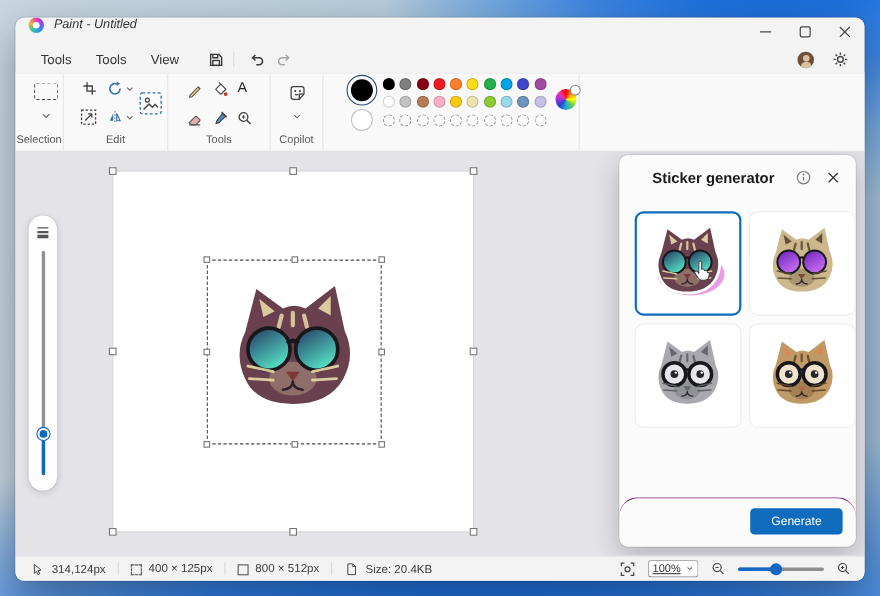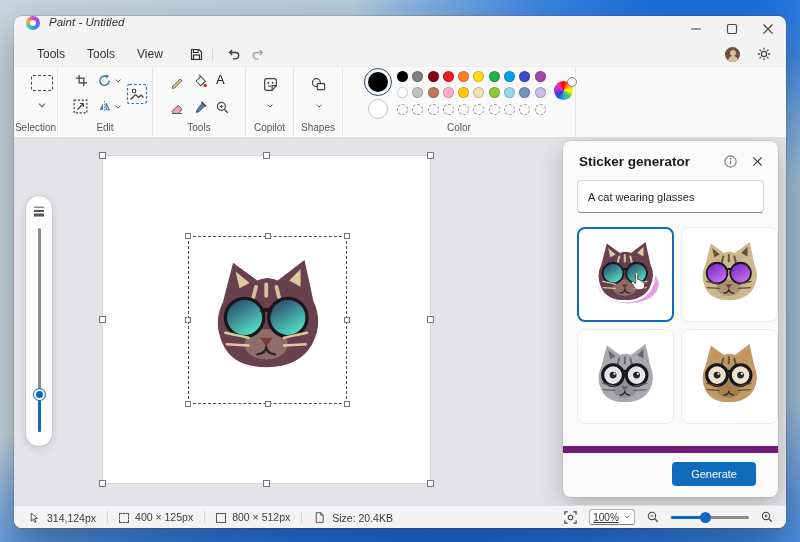--- a/index.html
+++ b/index.html
@@ -67,31 +67,31 @@
   .cat-wrap svg { width:100%; height:100%; display:block; }
   
   .vslider { position:absolute; left:12px; top:58px; width:26px; height:250px; background:#fdfdfd; border-radius:13px;
     box-shadow:0 2px 8px rgba(0,0,0,.14), 0 0 0 1px rgba(0,0,0,.05); }
   .vtrack { position:absolute; left:11.5px; top:32px; bottom:14px; width:3px; border-radius:2px; background:#8f8f8f; }
   .vfill { position:absolute; left:11.5px; top:204px; bottom:14px; width:3px; border-radius:2px; background:#1266c4; }
   .vthumb { position:absolute; left:7.5px; top:193px; width:11px; height:11px; border-radius:50%; background:#1266c4; border:2px solid #fdfdfd; box-shadow:0 0 0 1px #1266c4; }
   
   .sticker-panel { position:absolute; left:549px; top:3px; width:215px; height:356px; background:#fbfbfc; border-radius:8px;
     box-shadow:0 8px 26px rgba(0,0,0,.22), 0 0 0 1px rgba(0,0,0,.07); display:flex; flex-direction:column; }
-  .sp-head { display:flex; align-items:center; padding:13px 14px 9px 16px; }
+  .sp-head { display:flex; align-items:center; padding:13px 14px 9px 30px; }
   .sp-title { font-size:13.5px; font-weight:700; color:#1a1a1a; }
   .sp-head-icons { margin-left:auto; display:flex; align-items:center; gap:13px; }
   .sp-input { margin:2px 14px 0 14px; height:33px; background:#fff; border:1px solid #d6d6d6; border-bottom-color:#8a8a8a;
     border-radius:4px; font-size:11px; color:#222; display:flex; align-items:center; padding:0 10px; }
   .sp-grid { display:grid; grid-template-columns:97px 97px; grid-auto-rows:95px; gap:7px; margin:14px 14px 0 14px; }
   .thumb { background:#fff; border:1px solid #ececf0; border-radius:8px; position:relative; overflow:hidden; padding:5px; }
   .thumb.selected { border:2px solid #0f6cbd; padding:4px; }
   .thumb svg { width:100%; height:100%; display:block; }
   .hand-cursor { position:absolute; left:52%; top:46%; width:20px; height:20px; }
-  .sp-footer { margin-top:auto; border-top:7px solid #701a75; padding:9px 22px 11px; display:flex; }
+  .sp-footer { margin-top:auto; border-top:1px solid #701a75; padding:9px 12px 11px; display:flex;border-radius:17px; }
   .generate-btn { margin-left:auto; height:24px; padding:0 19px; border:none; border-radius:4px;
     background:#0f6cbd; color:#fff; font-size:11px; font-family:"Liberation Sans",sans-serif; }
   
   .statusbar { height:23px; flex:0 0 auto; background:#f3f3f3; border-top:1px solid #dedede; display:flex; align-items:center;
     font-size:10.5px; color:#3c3c3c; padding:0 12px 0 14px; }
   .sitem { display:flex; align-items:flex-end; gap:6px; }
   .sdiv { width:1px; height:12px; background:#d6d6d6; margin:0 11px; }
   .dash-sq { width:10px; height:10px; border:1.2px dashed #555; }
   .solid-sq { width:10px; height:10px; border:1.3px solid #555; }
   .sright { margin-left:auto; display:flex; align-items:center; gap:11px;text-decoration:underline; }
@@ -241,30 +241,20 @@
         <circle cx="6" cy="6.4" r="0.9" fill="#3f3f3f"></circle>
           <circle cx="10" cy="6.4" r="0.9" fill="#3f3f3f"></circle>
         <path d="M5.8 9 Q7 10.2 8.6 9.4" fill="none" stroke="#3f3f3f" stroke-width="1"></path>
       </svg>
       <svg class="ic abs chev" style="left:19px; top:34px;" width="10" height="10" viewBox="0 0 14 14">
           <path d="M3.5 5 L7 8.5 L10.5 5" fill="none" stroke="#666" stroke-width="1.4"></path>
         </svg>
       <div class="rlabel">Copilot</div>
     </div>
 
-    <div class="rgroup" style="width:49px">
-      <svg class="ic abs" style="left:16px; top:9px;" width="17" height="17" viewBox="0 0 16 16">
-        <circle cx="6" cy="6.2" r="3.7" fill="none" stroke="#3f3f3f" stroke-width="1.1"></circle>
-        <rect x="6.8" y="7.2" width="7" height="5.6" rx="0.5" fill="#f9f9f9" stroke="#3f3f3f" stroke-width="1.1"></rect>
-      </svg>
-      <svg class="ic abs chev" style="left:20px; top:34px;" width="10" height="10" viewBox="0 0 14 14">
-          <path d="M3.5 5 L7 8.5 L10.5 5" fill="none" stroke="#666" stroke-width="1.4"></path>
-        </svg>
-      <div class="rlabel">Shapes</div>
-    </div>
 
     <div class="rgroup" style="width:233px">
       <span class="ring" style="left:21px; top:1px;"></span>
       <span class="big-swatch" style="left: 25px; top: 5px; background: rgb(0, 0, 0);" id="color1"></span>
       <span class="big-swatch" style="left: 25px; top: 32px; border: 1px solid rgb(196, 196, 196); background: rgb(255, 255, 255);" id="color2"></span>
       <div class="prow" style="left:54px; top:4px;">
           <span class="swatch" style="background: rgb(0, 0, 0);"></span>
           <span class="swatch" style="background: rgb(127, 127, 127);"></span>
           <span class="swatch" style="background: rgb(136, 0, 21);"></span>
           <span class="swatch" style="background: rgb(237, 28, 36);"></span>
@@ -293,21 +283,20 @@
           <span class="swatch empty"></span>
           <span class="swatch empty"></span>
           <span class="swatch empty"></span>
           <span class="swatch empty"></span>
           <span class="swatch empty"></span>
           <span class="swatch empty"></span>
           <span class="swatch empty"></span>
           <span class="swatch empty"></span>
         </div>
       <span class="wheel" style="left:211px; top:14px;"></span>
-      <div class="rlabel">Color</div>
     </div>
 
 
 
     <div class="rgroup" style="flex:1; border-right:none;"></div>
   </div>
 
   <div class="workspace">
 
     <div class="canvas">
@@ -371,23 +360,20 @@
         <span class="sp-head-icons">
           <svg class="ic" width="15" height="15" viewBox="0 0 16 16">
             <circle cx="8" cy="8" r="6" fill="none" stroke="#777" stroke-width="1.1"></circle>
             <line x1="8" y1="7.2" x2="8" y2="11" stroke="#777" stroke-width="1.2"></line>
             <circle cx="8" cy="4.9" r="0.9" fill="#777"></circle>
           </svg>
           <svg class="ic" width="13" height="13" viewBox="0 0 14 14">
             <path d="M2.5 2.5 L11.5 11.5 M11.5 2.5 L2.5 11.5" stroke="#333" stroke-width="1.2"></path>
           </svg>
         </span>
-      </div>
-      <div class="sp-input">
-        <span>A cat wearing glasses</span>
       </div>
       <div class="sp-grid">
         <div class="thumb selected" style="border-color: rgb(15, 108, 189);">
             <svg viewBox="0 0 120 120" xmlns="http://www.w3.org/2000/svg">
               <defs>
                 <linearGradient id="lg1" x1="0" y1="0" x2="0.6" y2="1">
          <stop offset="0" stop-color="#24335f"></stop>
                   <stop offset="1" stop-color="#54e0c6"></stop>
        </linearGradient>
               </defs>

